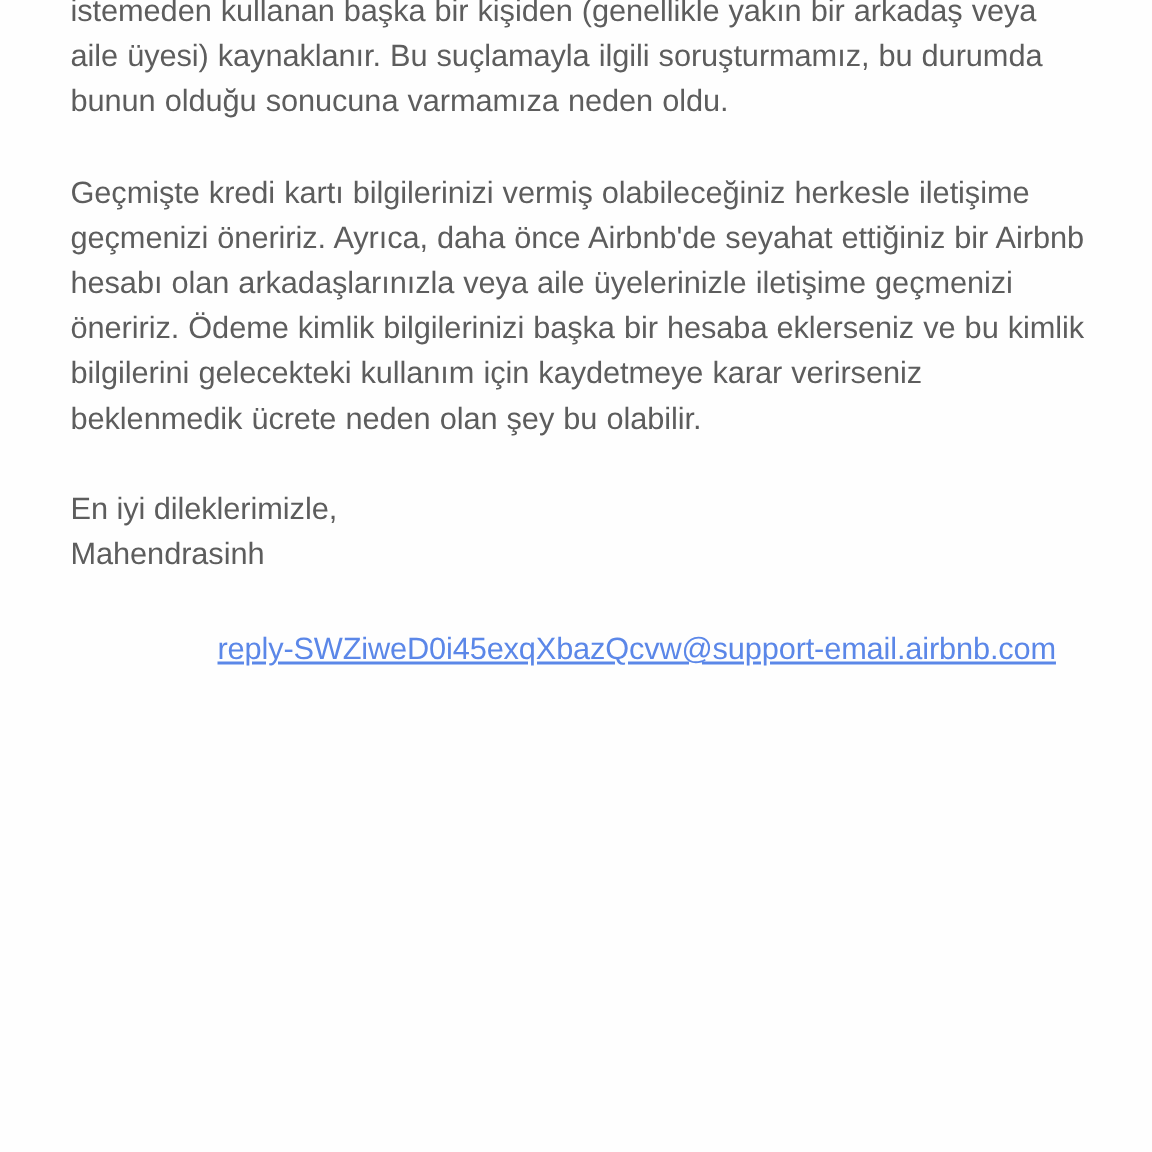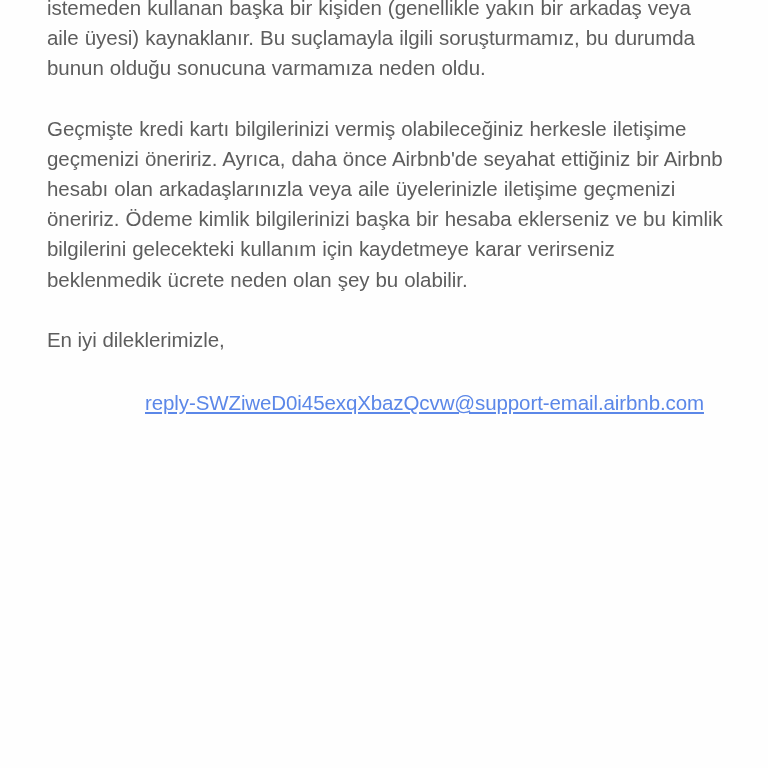--- a/index.html
+++ b/index.html
@@ -79,20 +79,21 @@
   <div class="message-flow">
 
     <p class="para">istemeden kullanan başka bir kişiden (genellikle yakın bir arkadaş veya aile üyesi) kaynaklanır. Bu suçlamayla ilgili soruşturmamız, bu durumda bunun olduğu sonucuna varmamıza neden oldu.</p>
 
 
     <p class="para">Geçmişte kredi kartı bilgilerinizi vermiş olabileceğiniz herkesle iletişime geçmenizi öneririz. Ayrıca, daha önce Airbnb'de seyahat ettiğiniz bir Airbnb hesabı olan arkadaşlarınızla veya aile üyelerinizle iletişime geçmenizi öneririz. Ödeme kimlik bilgilerinizi başka bir hesaba eklerseniz ve bu kimlik bilgilerini gelecekteki kullanım için kaydetmeye karar verirseniz beklenmedik ücrete neden olan şey bu olabilir.</p>
 
 
     <div class="sig-block">
       <span class="sig-line">En iyi dileklerimizle,</span>
+      <span class="sig-line">Mahendrasinh</span>
     </div>
 
     <p class="link-para">
       <a class="reply-link" href="#">reply-SWZiweD0i45exqXbazQcvw@support-email.airbnb.com</a>
     </p>
 
   </div>
 </div>
 
 </body></html>

